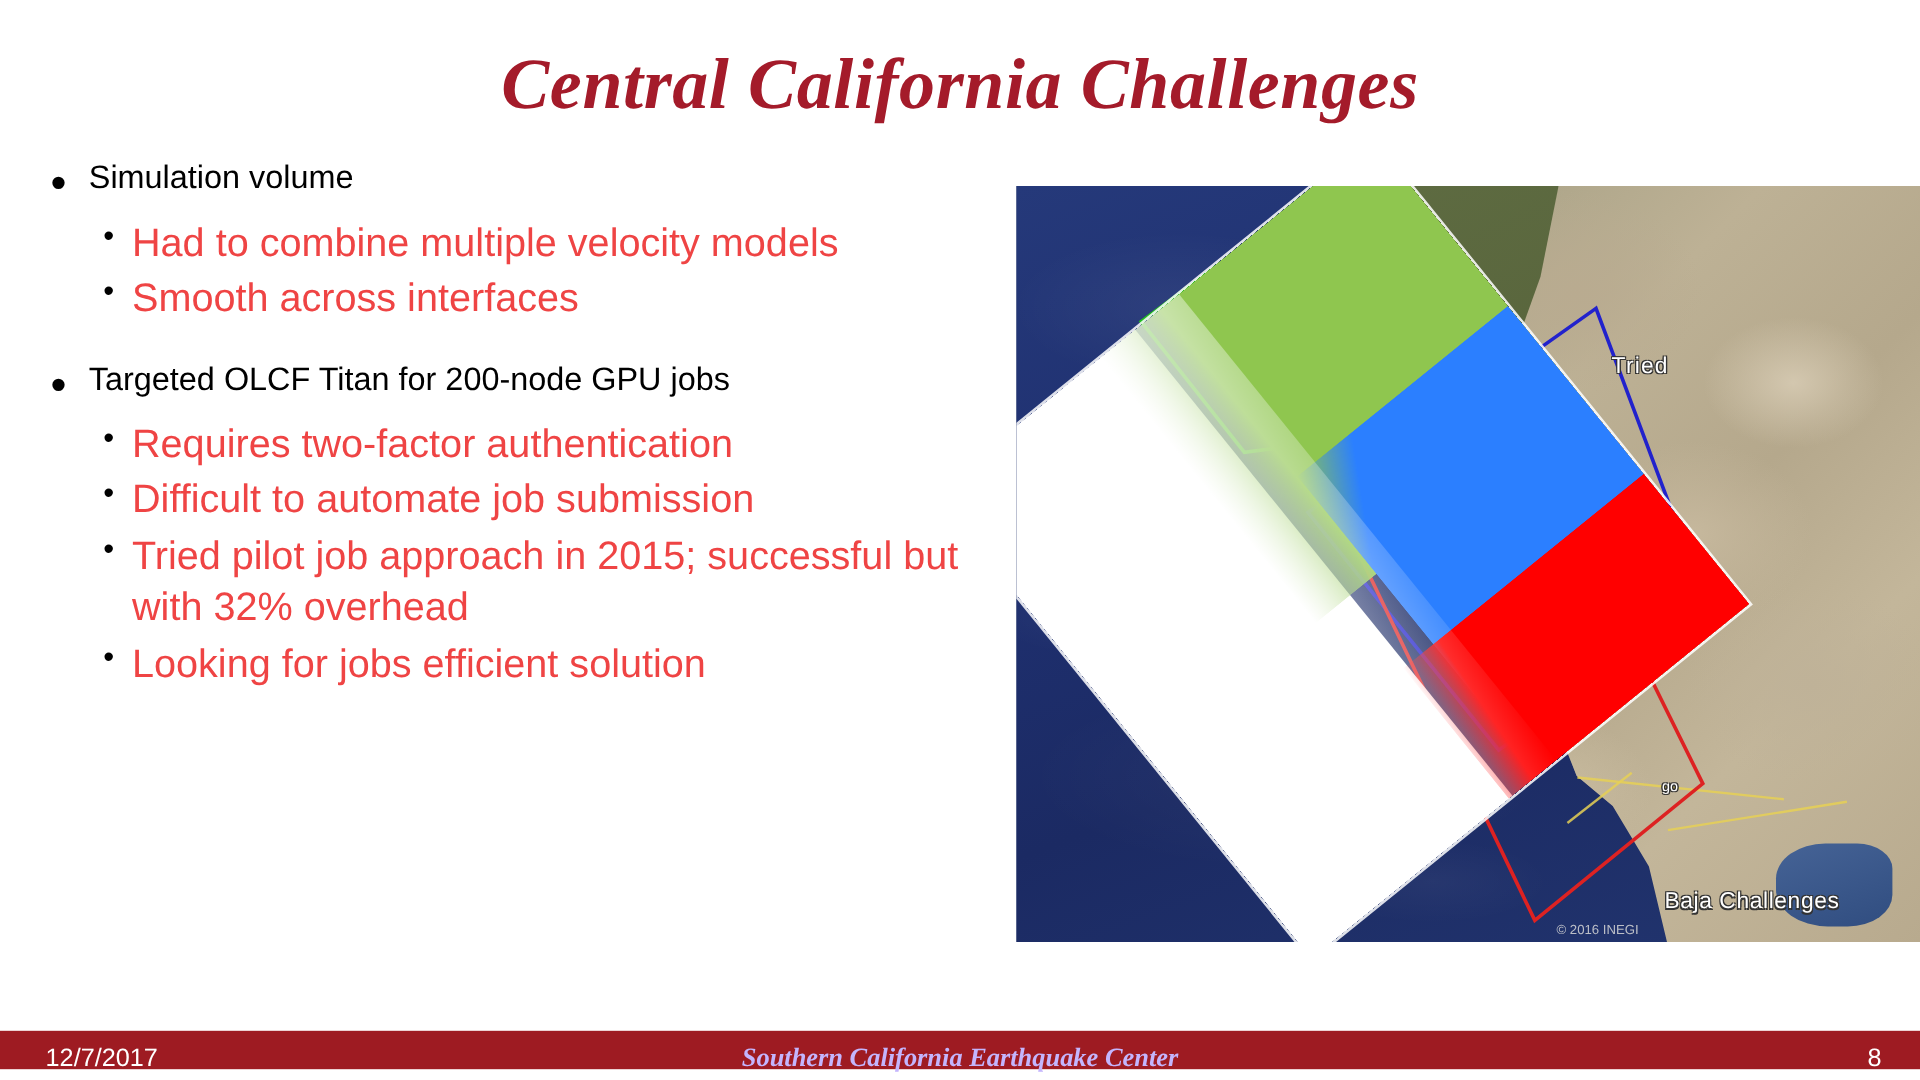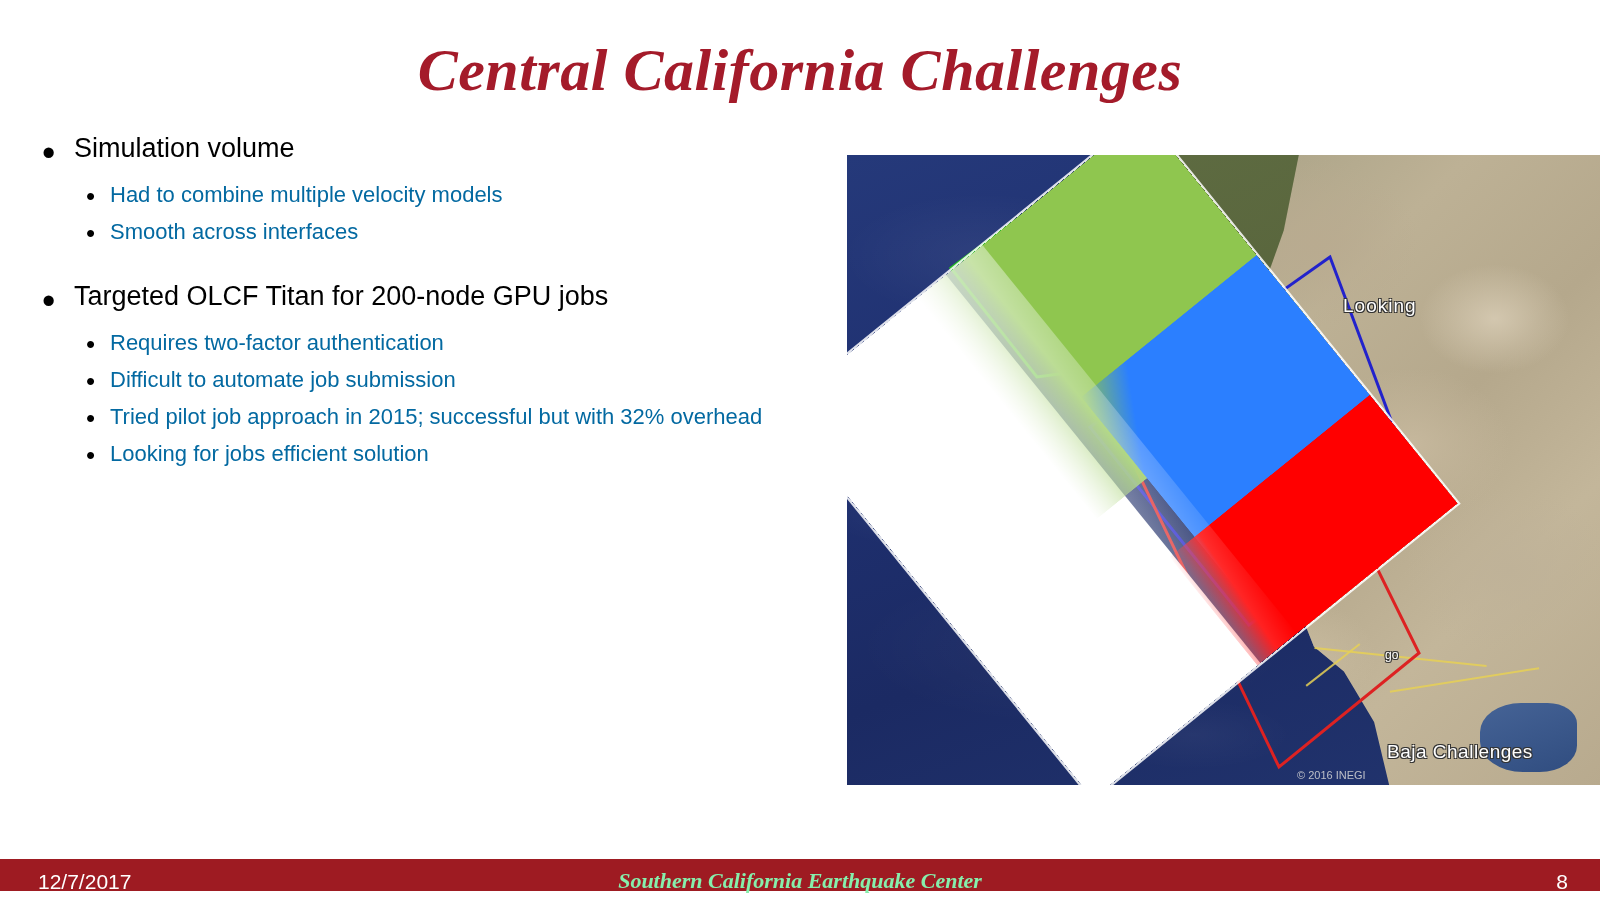--- a/index.html
+++ b/index.html
@@ -75,23 +75,23 @@
   }
   .bullet-l2 .marker {
     flex: 0 0 auto;
     width: 24px;
     font-size: 26px;
     line-height: 1.30;
     color: #000000;
   }
   .bullet-l2 .text {
     flex: 1 1 auto;
-    font-size: 22px;
+    font-size: 33px;
     line-height: 1.32;
-    color: #0369a1;
+    color: #ef4444;
   }
   .group-gap {
     height: 26px;
   }
 
   
   #map-figure {
     position: absolute;
     left: 847px;
     top: 155px;
@@ -282,21 +282,21 @@
   #footer-center {
     position: absolute;
     left: 0;
     top: 9px;
     width: 1600px;
     text-align: center;
     font-family: "Liberation Serif", "DejaVu Serif", serif;
     font-weight: bold;
     font-style: italic;
     font-size: 22px;
-    color: #86efac;
+    color: #c4b5fd;
   }
   #footer-page {
     position: absolute;
     right: 32px;
     top: 11px;
     font-size: 21px;
     color: #ffffff;
     font-family: "Liberation Sans", sans-serif;
   }
 </style>
@@ -379,21 +379,21 @@
     </svg>
 
     <div id="overlay-block">
       <div class="ov-cell ov-white"></div>
       <div class="ov-cell ov-green"></div>
       <div class="ov-cell ov-blue"></div>
       <div class="ov-cell ov-red"></div>
       <div class="ov-cell ov-feather"></div>
     </div>
 
-    <div class="map-label" id="label-nevada">Looking</div>
+    <div class="map-label" id="label-nevada">Tried</div>
     <div class="map-label" id="label-sandiego">go</div>
     <div class="map-label" id="label-baja">Baja Challenges</div>
     <div id="map-copyright">© 2016 INEGI</div>
 
   </div>
 
   <div id="footer-bar">
     <div id="footer-date">12/7/2017</div>
     <div id="footer-center">Southern California Earthquake Center</div>
     <div id="footer-page">8</div>

